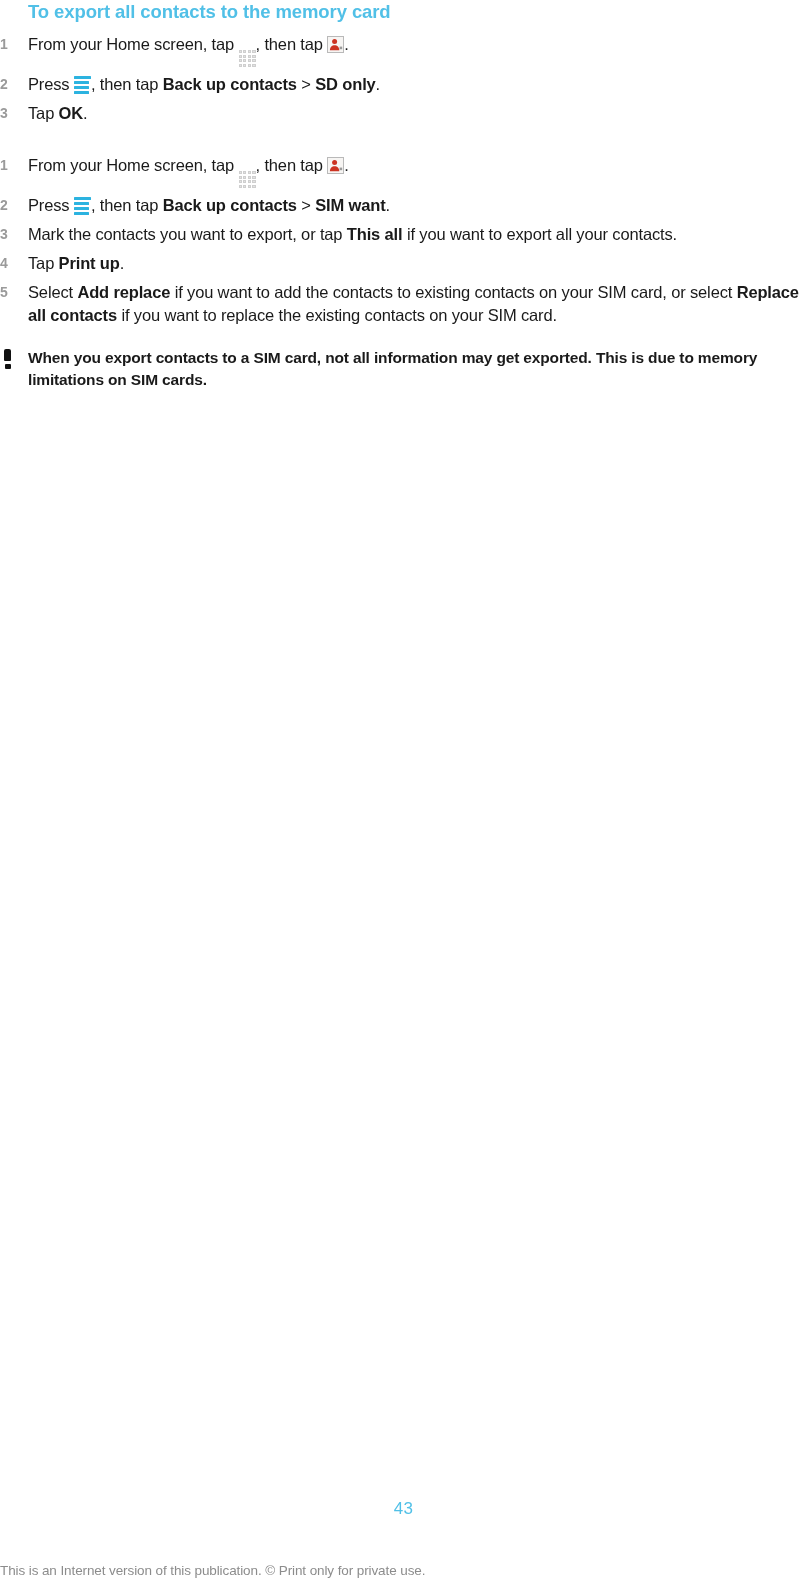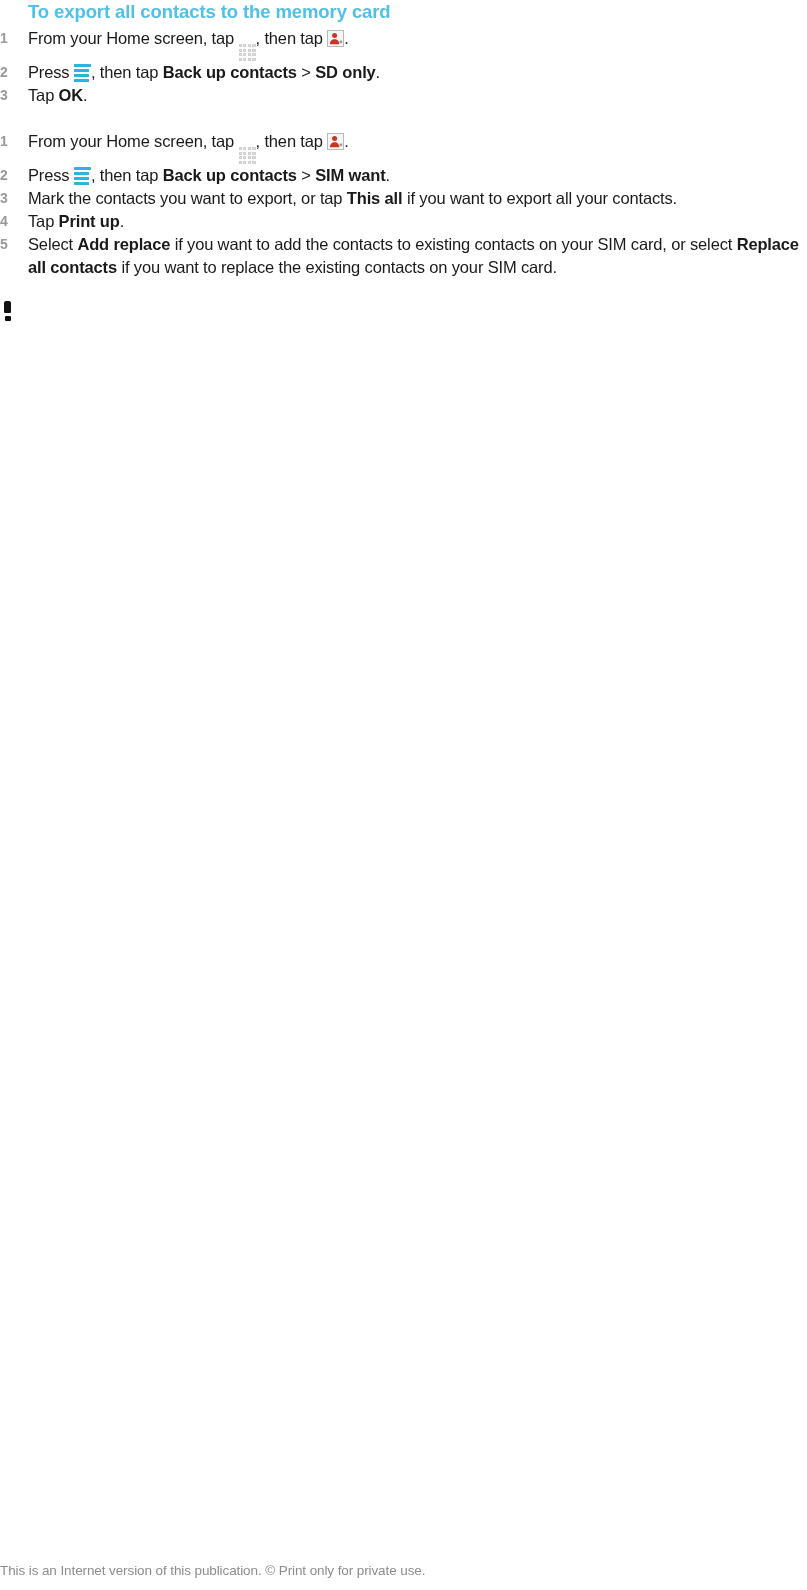--- a/index.html
+++ b/index.html
@@ -63,21 +63,21 @@
     position: absolute;
     left: 0;
     top: 0;
     width: 18px;
     text-align: left;
     font-size: 14px;
     font-weight: bold;
     color: #9a9a9a;
     line-height: 23px;
   }
-  .step-text { display: block; }
+  .step-text { display: block; margin-top: 6px; }
   .step-text b { font-weight: bold; }
 
   .steps-top-gap { height: 4px; }
 
   
   .icon-inline {
     display: inline-block;
     vertical-align: -3px;
     position: relative;
   }
@@ -291,18 +291,20 @@
         </div>
       </div>
 
     <div class="note-gap"></div>
 
     <div class="note">
       <span class="note-icon">
         <span class="bang-stem"></span>
         <span class="bang-dot"></span>
       </span>
+      <span>When you export contacts to a SIM card, not all information may get exported. This is due to memory limitations on SIM cards.</span>
     </div>
   </div>
 
+  <div class="page-number">43</div>
   <div class="footer-note">This is an Internet version of this publication. © Print only for private use.</div>
 
 </div>
 
 </body></html>

